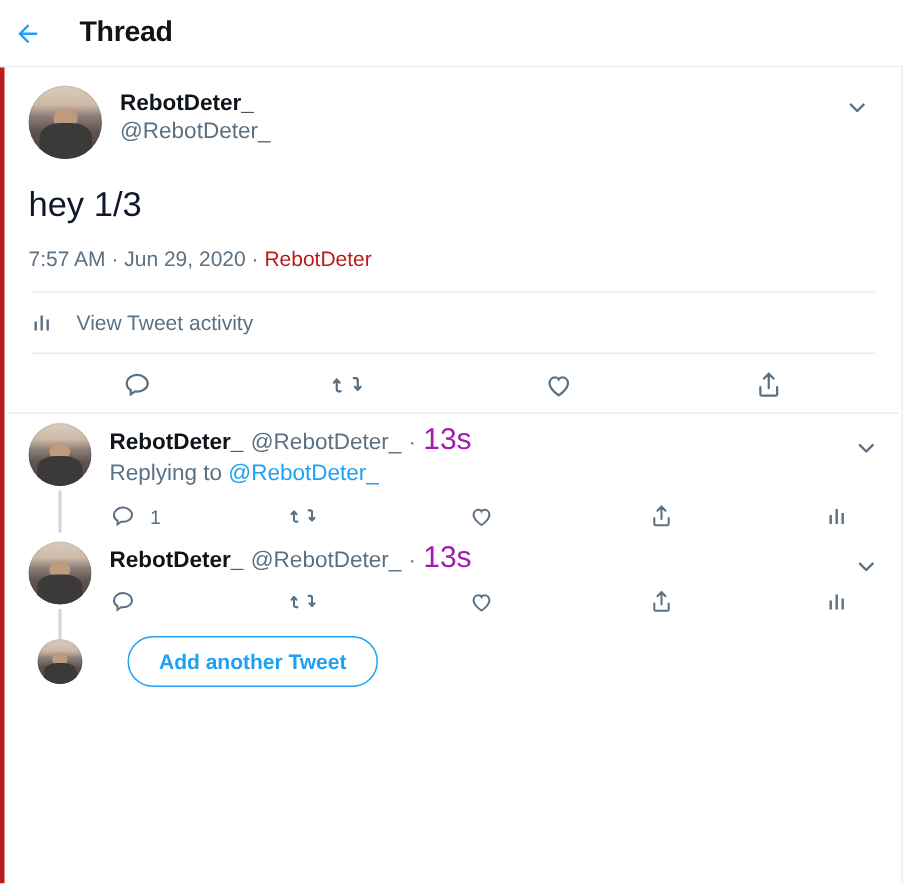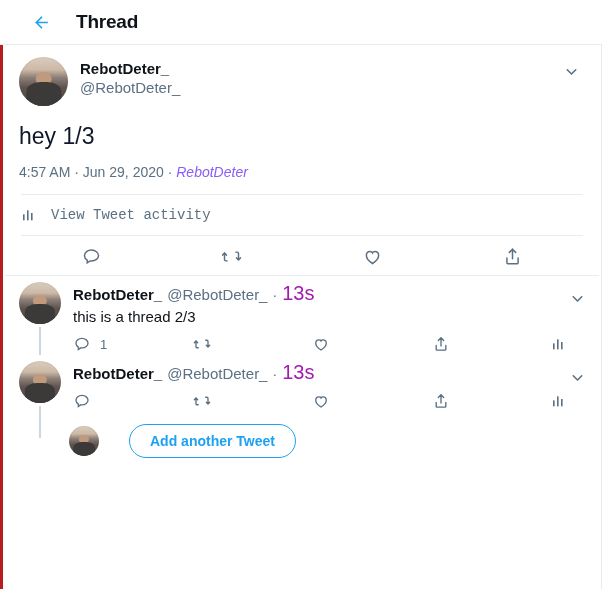--- a/index.html
+++ b/index.html
@@ -9,21 +9,21 @@
     font-family: "Liberation Sans", sans-serif;
     color: #0f1419;
     overflow: hidden;
   }
   .app { width: 602px; height: 589px; position: relative; background:#fff; }
 
   
   .header {
     height: 45px;
     display: flex; align-items: center;
-    padding-left: 24px;
+    padding-left: 1px;
     border-bottom: 1px solid #e6ecf0;
     background: #fff;
   }
   .back-btn {
     width: 34px; height: 34px;
     display: flex; align-items: center; justify-content: center;
     border-radius: 50%;
     cursor: pointer;
     margin-right: 18px;
   }
@@ -87,29 +87,28 @@
   .chev svg { width: 17px; height: 17px; display:block; }
 
   .mt-text {
     font-size: 23px; line-height: 28px; color:#0f172a;
     margin: 16px 0 0 0; font-weight: normal;
   }
   .mt-meta {
     font-size: 14px; color:#5b7083;
     margin: 14px 0 14px 0;
   }
-  .mt-meta a { color:#8b5cf6; text-decoration:none; cursor:pointer;font-style:italic; }
+  .mt-meta a { color:#b91c1c; text-decoration:none; cursor:pointer; }
 
   .divider { height:1px; background:#e6ecf0; margin: 0 2px; }
 
   .activity-row {
     display:flex; align-items:center;
     padding: 12px 2px;
     cursor:pointer;
-    font-family:Liberation Mono, monospace;
   }
   .activity-row .lbl { font-size: 14px; color:#5b7083; margin-left: 14px; }
 
   .actions-main {
     display:flex; align-items:center;
     padding: 10px 2px 8px 2px;
   }
   .actions-main .act {
     flex:1; display:flex; align-items:center; justify-content:center;
     cursor:pointer;
@@ -151,21 +150,21 @@
     color:#1da1f2;
     background: #fff;
     border-radius: 20px;
     font-size: 14px; font-weight: bold;
     padding: 9px 20px;
     cursor:pointer;
     font-family: "Liberation Sans", sans-serif;
     line-height: 1;
   }
   .tail-line { position:absolute; left: 36px; top: 0; width:2px; height: 22px; background:#ccd6dd; }
-  .add-wrap { position:relative;padding-left:44px; }
+  .add-wrap { position:relative; }
 
   svg.ic { display:block; }
 </style>
 </head>
 <body>
 
 <div class="app">
 
   <div class="header">
     <div class="back-btn">
@@ -188,21 +187,21 @@
         <div class="chev">
           <svg viewBox="0 0 24 24">
             <path fill="none" stroke="#5b7083" stroke-width="2.2" stroke-linecap="round" stroke-linejoin="round" d="M6 9.5l6 6 6-6"></path>
           </svg>
         </div>
       </div>
 
       <div class="mt-text">hey 1/3</div>
 
       <div class="mt-meta">
-        <span>4:57 AM</span>
+        <span>7:57 AM</span>
         <span>·</span>
         <span>Jun 29, 2020</span>
         <span>·</span>
         <a href="#">RebotDeter</a>
       </div>
 
       <div class="divider"></div>
 
       <div class="activity-row">
         <svg class="ic" width="16" height="16" viewBox="0 0 24 24">
@@ -246,21 +245,23 @@
         <div class="avatar sm"></div>
         <div class="thread-line"></div>
       </div>
       <div class="reply-body">
         <div class="reply-head">
           <span class="display-name">RebotDeter_</span>
           <span class="handle">@RebotDeter_</span>
           <span class="dot">·</span>
           <span class="time">13s</span>
         </div>
-        <div class="reply-text">this is a thread 2/3</div>
+        <div class="replying-to">
+          <span>Replying to </span><a href="#">@RebotDeter_</a>
+        </div>
 
         <div class="reply-actions">
           <div class="act">
             <svg class="ic" width="18" height="18" viewBox="0 0 24 24">
               <path fill="none" stroke="#5b7083" stroke-width="1.8" d="M12 4.5c-4.4 0-8 2.9-8 6.5 0 2.1 1.2 3.9 3.1 5.1v3.2l3.2-2.2c.5.1 1.1.1 1.7.1 4.4 0 8-2.9 8-6.2S16.4 4.5 12 4.5z"></path>
             </svg>
             <span class="cnt">1</span>
           </div>
           <div class="act">
             <svg class="ic" width="18" height="18" viewBox="0 0 24 24">

